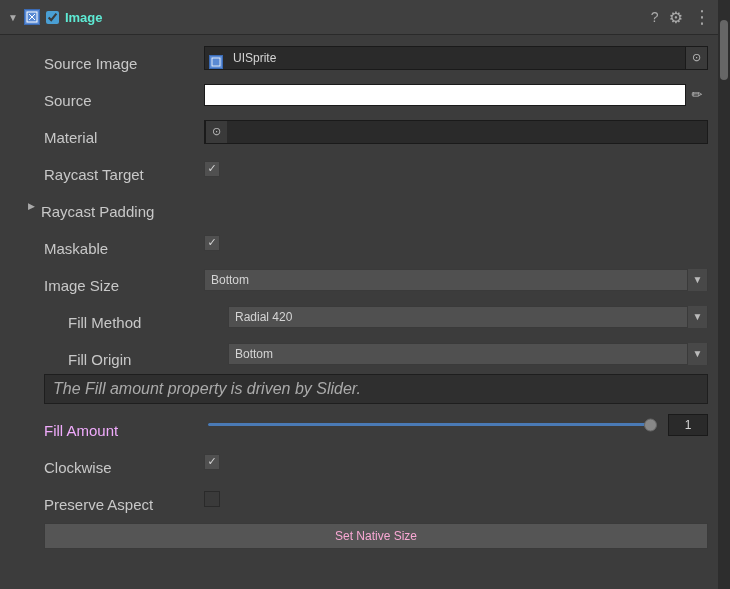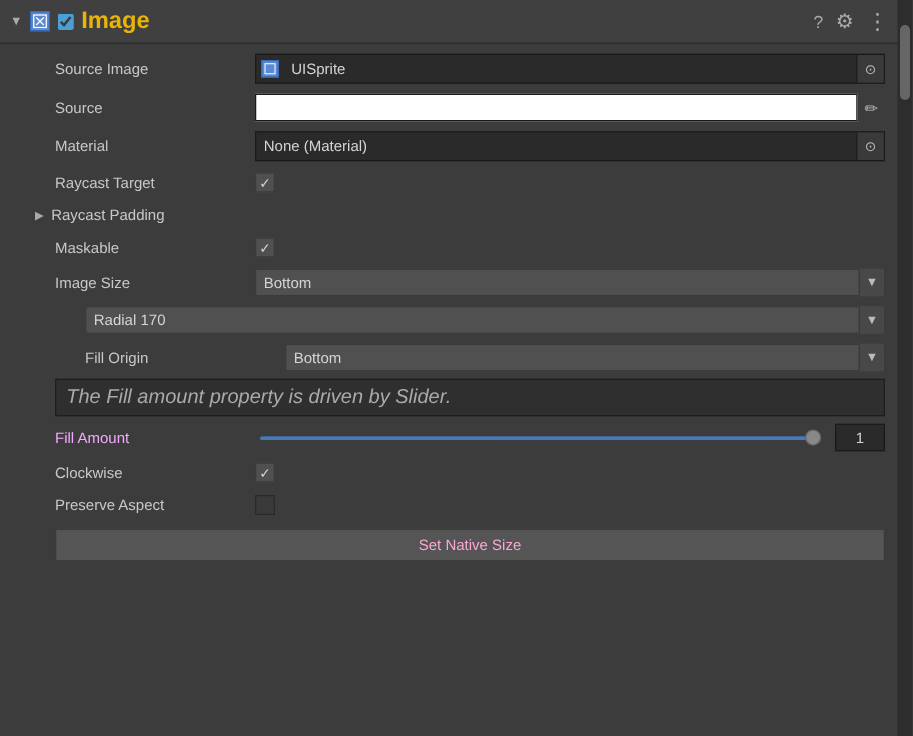--- a/index.html
+++ b/index.html
@@ -47,23 +47,23 @@
       color: white;
       flex-shrink: 0;
     }
     .header-checkbox {
       width: 13px;
       height: 13px;
       accent-color: #4a9fd4;
       flex-shrink: 0;
     }
     .header-title {
-      font-size: 19px;
+      font-size: 13px;
       font-weight: 600;
-      color: #eab308;
+      color: #5eead4;
       flex: 1;
     }
     .header-actions {
       display: flex;
       gap: 10px;
       align-items: center;
       color: #aaa;
       font-size: 14px;
     }
     .header-actions span {
@@ -78,34 +78,35 @@
       align-items: center;
       padding: 4px 10px 4px 44px;
       min-height: 26px;
     }
     .prop-row.indented {
       padding-left: 68px;
     }
     .prop-label {
       width: 160px;
       color: #c8c8c8;
-      font-size: 12px;
-      flex-shrink: 0;
+      font-size: 15px;
+      flex-shrink: 0;
+      margin-top: 12px;
     }
     .prop-label.dimmed {
       color: #f0abfc;
     }
     .prop-value {
       flex: 1;
       display: flex;
       align-items: center;
     }
     .text-field-with-btn {
       display: flex;
-      align-items: center;
+      align-items: flex-end;
       width: 100%;
       background: #2a2a2a;
       border: 1px solid #1a1a1a;
     }
     .text-field-with-btn input {
       background: transparent;
       border: none;
       color: #d4d4d4;
       padding: 3px 6px;
       font-size: 12px;
@@ -330,21 +331,20 @@
       <div class="prop-value">
         <div class="color-field"></div>
         <div class="eyedropper-btn">✏</div>
       </div>
     </div>
 
     <div class="prop-row">
       <div class="prop-label">Material</div>
       <div class="prop-value">
         <div class="text-field-with-btn">
-          <input type="text" readonly="" style="background: transparent; border: none; color: rgb(212, 212, 212); padding: 3px 6px; font-size: 12px; height: 22px; flex: 1 1 0%; outline: none;" value="None (Material)">
           <div class="circle-btn">⊙</div>
         </div>
       </div>
     </div>
 
     <div class="prop-row">
       <div class="prop-label">Raycast Target</div>
       <div class="prop-value">
         <div class="checkbox-checked">✓</div>
       </div>
@@ -366,23 +366,24 @@
       <div class="prop-label">Image Size</div>
       <div class="prop-value">
         <div class="dropdown">
           <span>Bottom</span>
           <div class="dropdown-arrow">▼</div>
         </div>
       </div>
     </div>
 
     <div class="prop-row indented">
+      <div class="prop-label">Fill Method</div>
       <div class="prop-value">
         <div class="dropdown">
-          <span>Radial 170</span>
+          <span>Radial 420</span>
           <div class="dropdown-arrow">▼</div>
         </div>
       </div>
     </div>
 
     <div class="prop-row indented">
       <div class="prop-label">Fill Origin</div>
       <div class="prop-value">
         <div class="dropdown">
           <span>Bottom</span>

